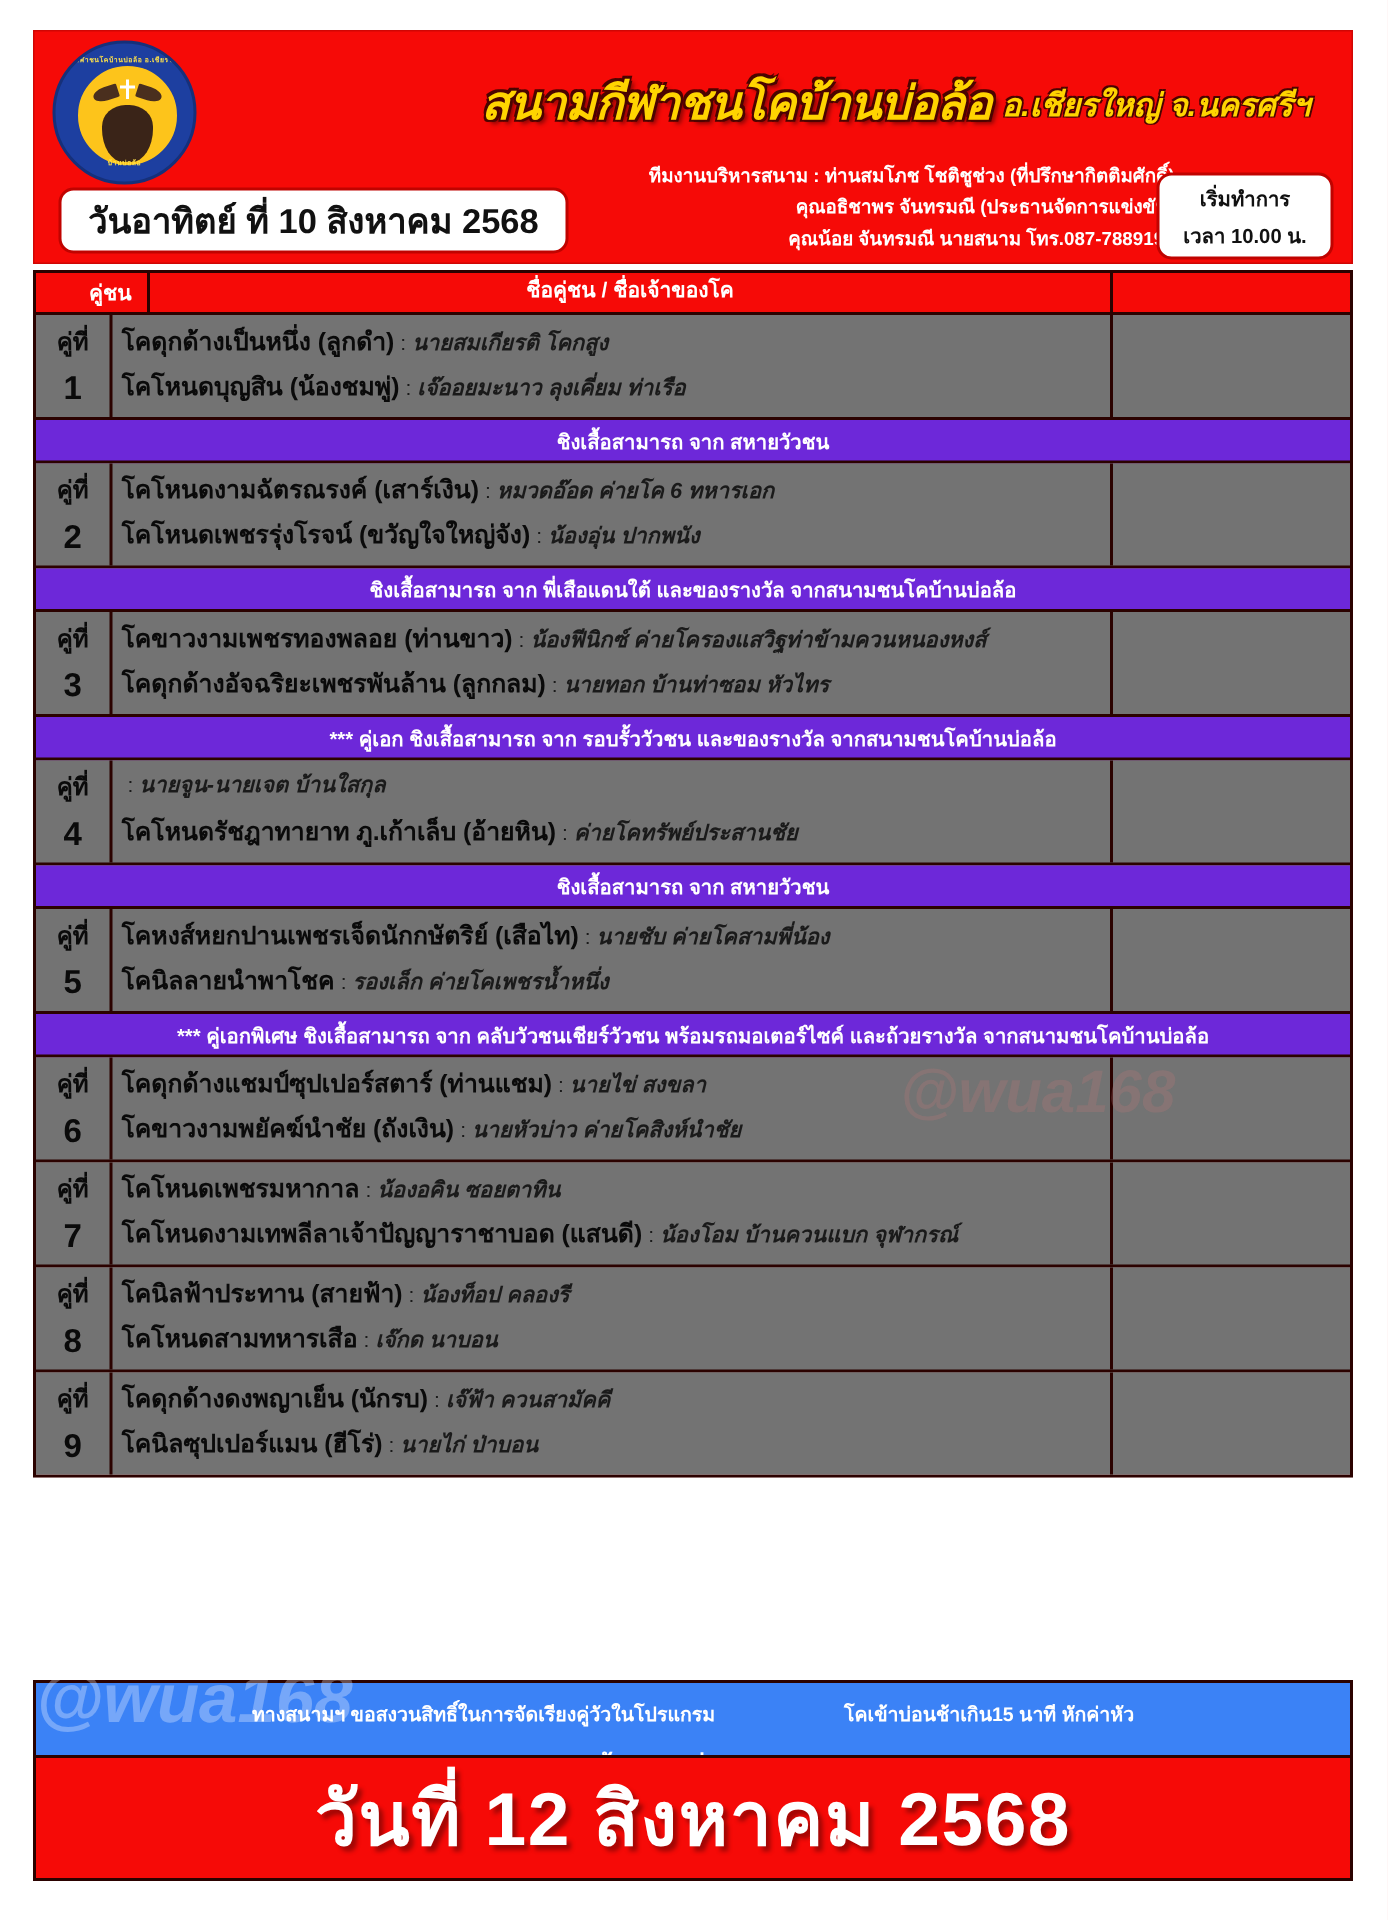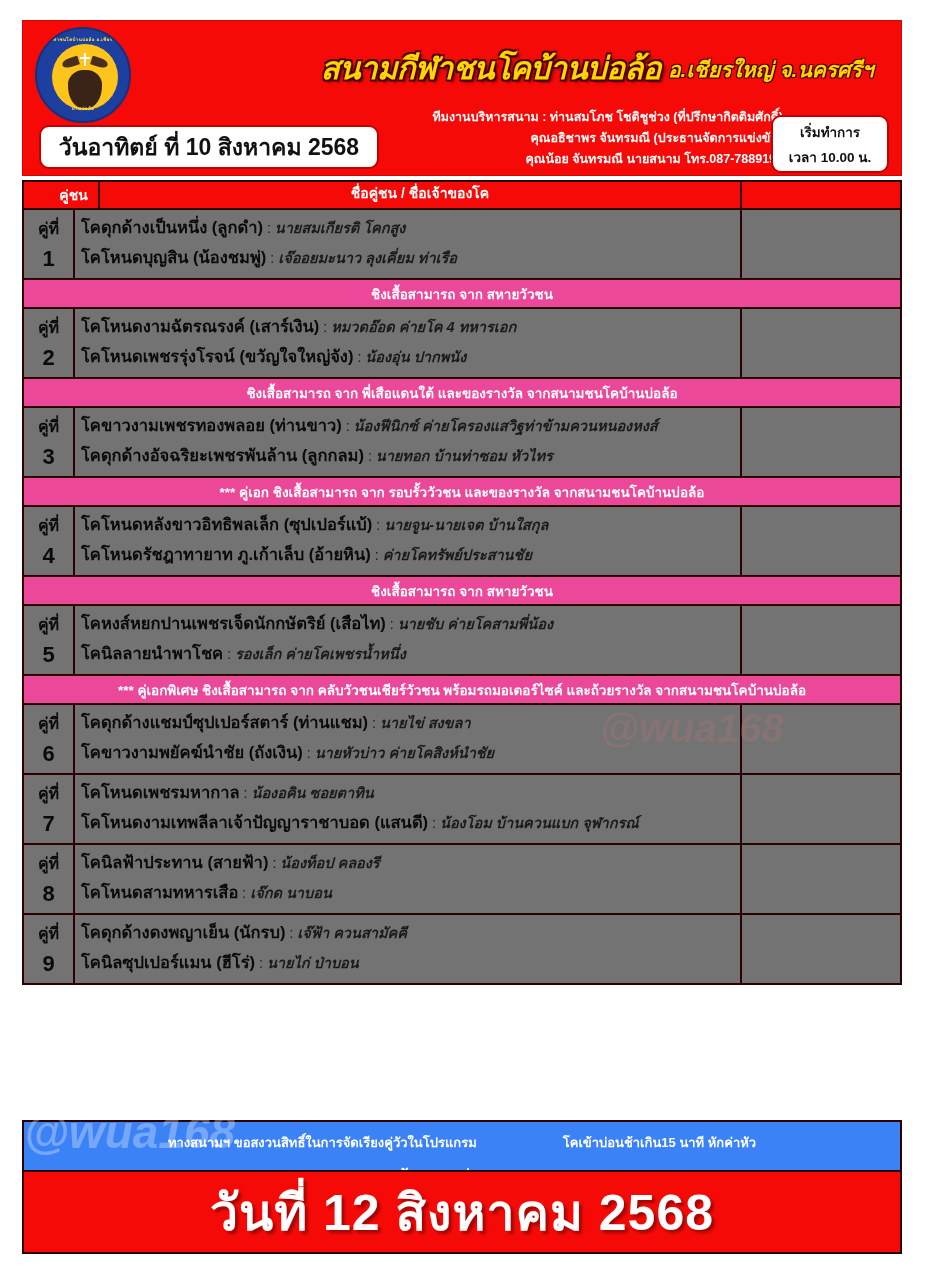--- a/index.html
+++ b/index.html
@@ -210,21 +210,21 @@
   }
   .bull-sep {
     font-size: 14px; color: #1a1a1a; padding: 0 4px;
   }
   .bull-owner {
     font-size: 14.5px; font-style: italic; font-weight: bold; color: #1a1a1a;
   }
 
   .note-band {
     width: 100%;
-    background: #ec4899;
+    background: #6d28d9;
     border-bottom: 2px solid #2b0200;
     height: 29px;
     display: flex; align-items: center; justify-content: center;
   }
   .note-band span {
     color: #ffffff; font-size: 13.5px; font-weight: bold;
     white-space: nowrap;
   }
 
   
@@ -350,21 +350,21 @@
         </div>
         <div class="pair-block">
           <div class="pb-num">
             <div class="kuti">คู่ที่</div>
             <div class="nn">2</div>
           </div>
           <div class="pb-names">
             <div class="bull-line">
               <span class="bull-name">โคโหนดงามฉัตรณรงค์ (เสาร์เงิน)</span>
               <span class="bull-sep">:</span>
-              <span class="bull-owner">หมวดอ๊อด ค่ายโค 4 ทหารเอก</span>
+              <span class="bull-owner">หมวดอ๊อด ค่ายโค 6 ทหารเอก</span>
             </div>
             <div class="bull-line">
               <span class="bull-name">โคโหนดเพชรรุ่งโรจน์ (ขวัญใจใหญ่จัง)</span>
               <span class="bull-sep">:</span>
               <span class="bull-owner">น้องอุ่น ปากพนัง</span>
             </div>
           </div>
           <div class="pb-right"></div>
         </div>
         <div class="note-band">
@@ -392,21 +392,20 @@
         <div class="note-band">
           <span>*** คู่เอก   ชิงเสื้อสามารถ จาก รอบรั้ววัวชน  และของรางวัล จากสนามชนโคบ้านบ่อล้อ</span>
         </div>
         <div class="pair-block">
           <div class="pb-num">
             <div class="kuti">คู่ที่</div>
             <div class="nn">4</div>
           </div>
           <div class="pb-names">
             <div class="bull-line">
-              <span class="bull-name">โคโหนดหลังขาวอิทธิพลเล็ก (ซุปเปอร์แบ้)</span>
               <span class="bull-sep">:</span>
               <span class="bull-owner">นายจูน-นายเจต บ้านใสกุล</span>
             </div>
             <div class="bull-line">
               <span class="bull-name">โคโหนดรัชฎาทายาท ภู.เก้าเล็บ (อ้ายหิน)</span>
               <span class="bull-sep">:</span>
               <span class="bull-owner">ค่ายโคทรัพย์ประสานชัย</span>
             </div>
           </div>
           <div class="pb-right"></div>

